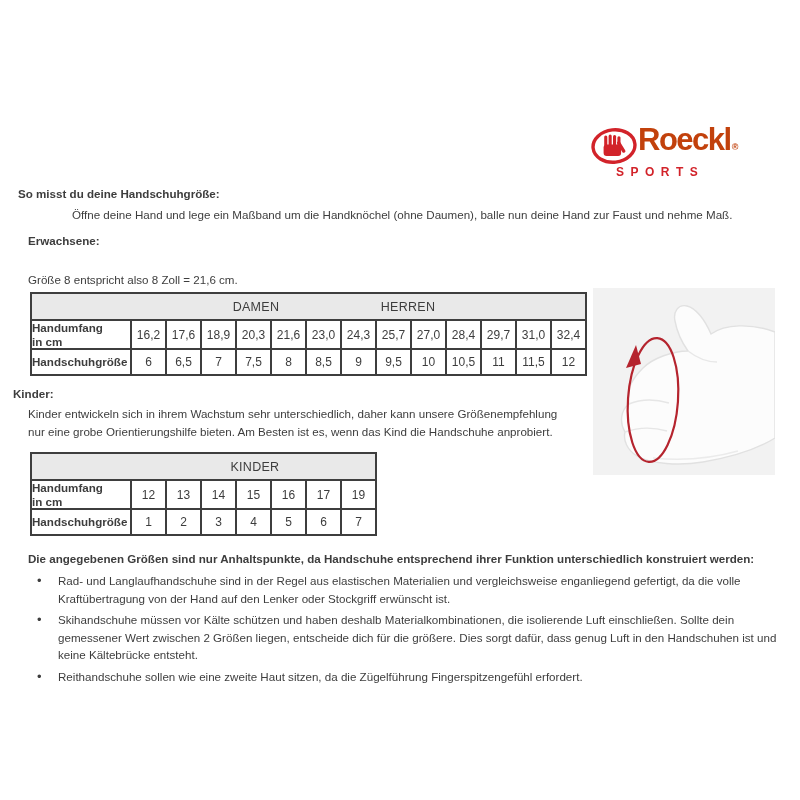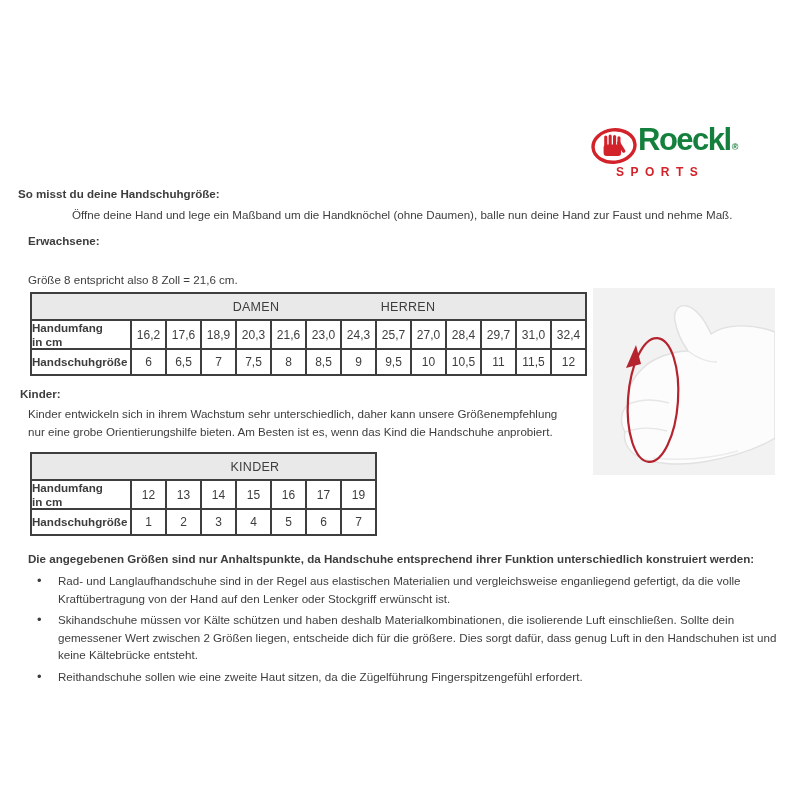--- a/index.html
+++ b/index.html
@@ -7,40 +7,40 @@
     position:relative; width:800px; height:800px; background:#ffffff;
     font-family:"Liberation Sans", sans-serif; color:#3d3d3d; overflow:hidden;
   }
   .abs { position:absolute; }
 
   
   .logo { left:591px; top:126px; width:200px; height:58px; }
   .logo-icon { position:absolute; left:0; top:1px; }
   .brand {
     position:absolute; left:47px; top:-4px;
-    font-size:31px; font-weight:bold; letter-spacing:-1.5px; color:#15803d;
+    font-size:31px; font-weight:bold; letter-spacing:-1.5px; color:#c2410c;
     white-space:nowrap;
   }
   .brand .reg { font-size:9px; font-weight:bold; letter-spacing:0; margin-left:1px; }
   .sports {
     position:absolute; left:25px; top:39px;
     font-size:12px; font-weight:bold; letter-spacing:6.5px; color:#d2232a;
     white-space:nowrap;
   }
 
   
   .title { left:28px; top:148px; font-size:18px; font-weight:bold; letter-spacing:0.4px; color:#393939; }
   .h  { font-weight:bold; font-size:11.6px; line-height:14px; }
   .p  { font-size:11.6px; line-height:18px; }
   .measure-h { left:18px; top:187px; }
   .measure-p { left:28px; top:206px; width:745px;margin-left:44px; }
   .adults-h  { left:28px; top:234px; }
   .adults-p1 { left:28px; top:253px; width:745px; }
   .adults-p2 { left:28px; top:271px; width:745px; }
-  .kids-h    { left:20px; top:387px; }
+  .kids-h    { left:13px; top:387px; }
   .kids-p    { left:28px; top:405px; width:545px; }
   .notes-h   { left:28px; top:551px; width:762px; font-size:11.6px; line-height:15px; }
 
   
   table.size { border-collapse:collapse; table-layout:fixed; font-size:11.6px; color:#3d3d3d; }
   .size th, .size td { border:2px solid #3e3e3e; background:#ffffff; padding:0; }
   .size thead th { background:#e9e9e9; height:25px; position:relative; }
   .group-span {
     position:absolute; top:50%; transform:translate(-50%,-50%);
     font-weight:normal; font-size:12.5px; letter-spacing:0.3px; white-space:nowrap;

